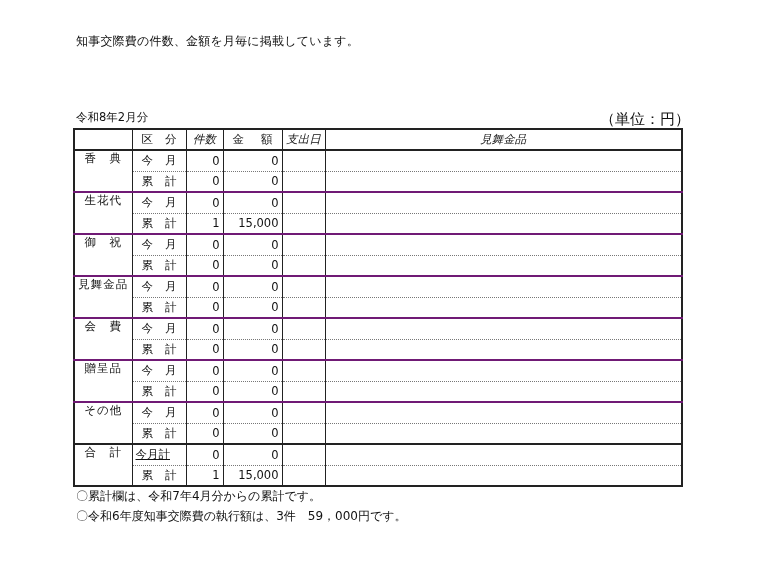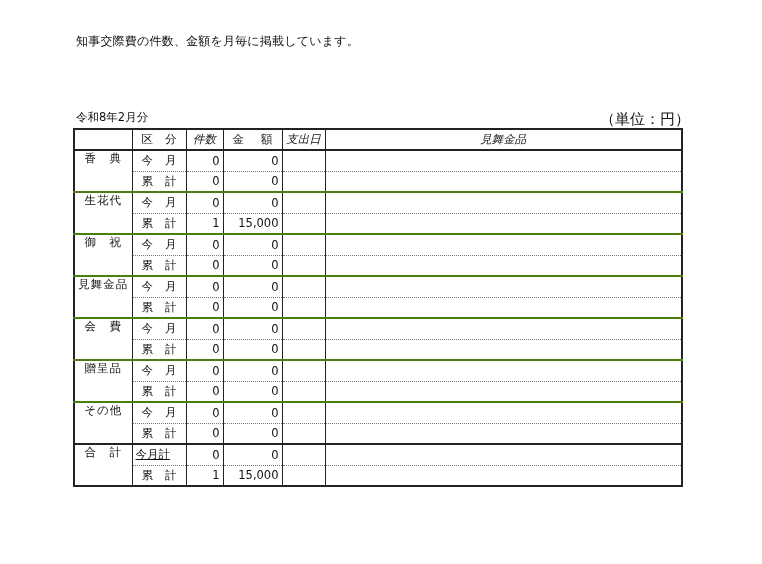--- a/index.html
+++ b/index.html
@@ -15,21 +15,21 @@
     position: absolute; left: 73px; top: 128px;
     border-collapse: collapse; border: 2px solid #222; table-layout: fixed;
     width: 610px;
   }
   table.grid td, table.grid th {
     border-left: 1px solid #222; border-right: 1px solid #222;
     padding: 0 3px; height: 19.5px; font-weight: normal; font-size: 11.5px;
     white-space: nowrap; overflow: hidden;
   }
   table.grid th { border-bottom: 2px solid #222; height: 19px; }
-  tr.first td { border-top: 2px solid #4d7c0f; border-bottom: 1px dotted #777; }
+  tr.first td { border-top: 2px solid #701a75; border-bottom: 1px dotted #777; }
   tr.first td.cat { border-bottom: none; }
   tr.second td { border-bottom: 1.5px solid #222; }
   tr.total-first td { border-top: 2.5px solid #222; }
   .cat { text-align: center; vertical-align: top; padding-top: 2px; letter-spacing: 1px; }
   .sub { text-align: left; padding-left: 8px; letter-spacing: 0; text-decoration: underline; }
   .num { text-align: right; }
   .hdr-center { text-align: center; font-style: italic; }
   .spread { display: flex; justify-content: space-between; padding: 0 6px; }
   .notes { position: absolute; left: 76px; top: 486px; font-size: 12px; line-height: 20px; }
 </style>
@@ -262,13 +262,15 @@
         </td>
         <td class="num">1</td>
         <td class="num">15,000</td>
         <td></td>
         <td></td>
       </tr>
     </tbody>
 </table>
 
 <div class="notes">
+  <div>〇累計欄は、令和7年4月分からの累計です。</div>
+  <div>〇令和6年度知事交際費の執行額は、3件　59，000円です。</div>
 </div>
 
 </body></html>

